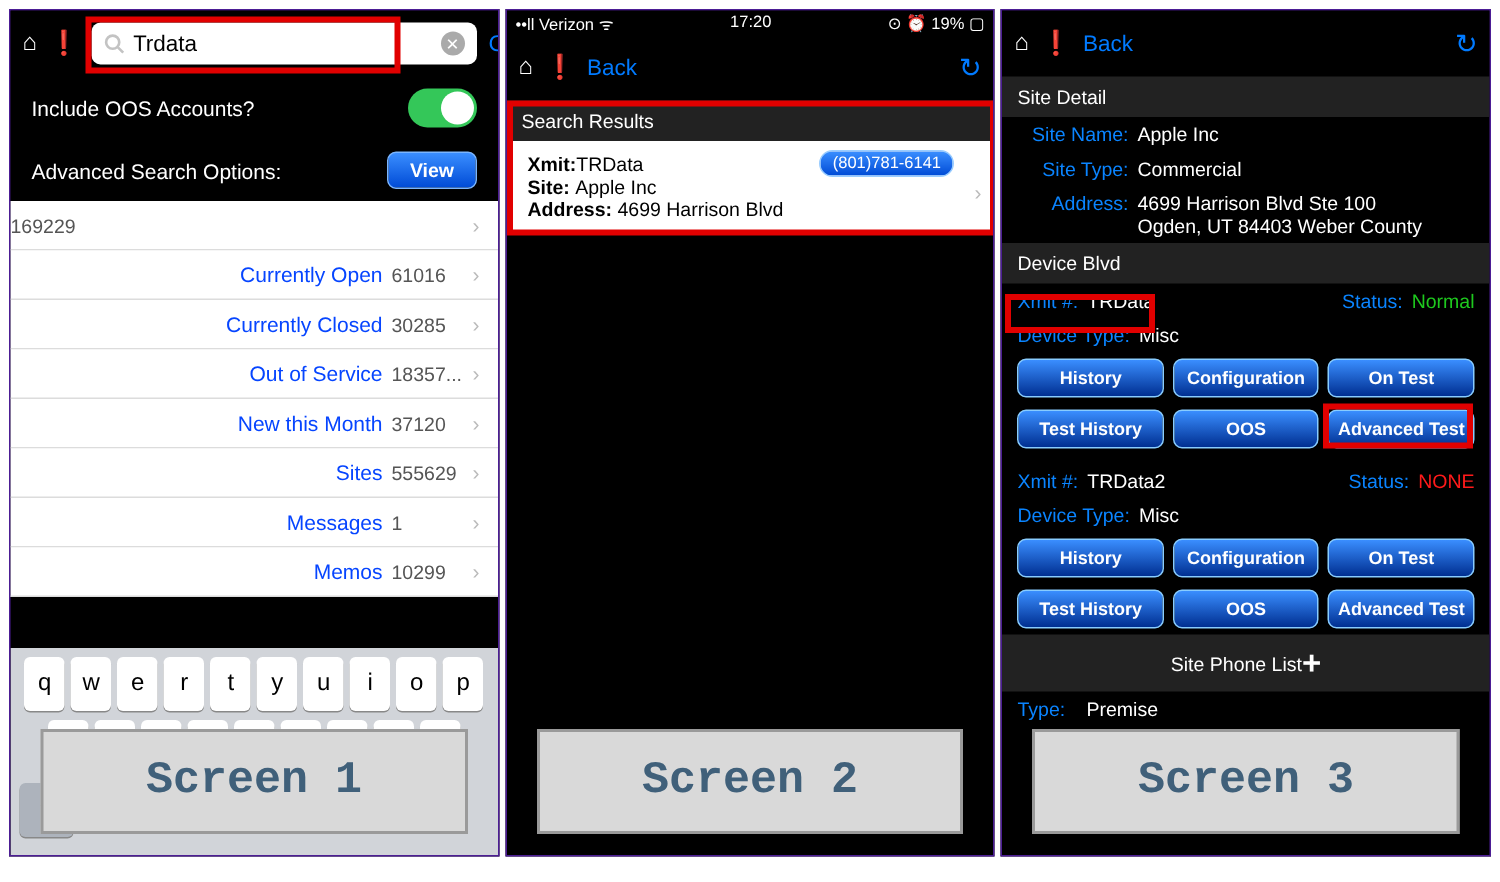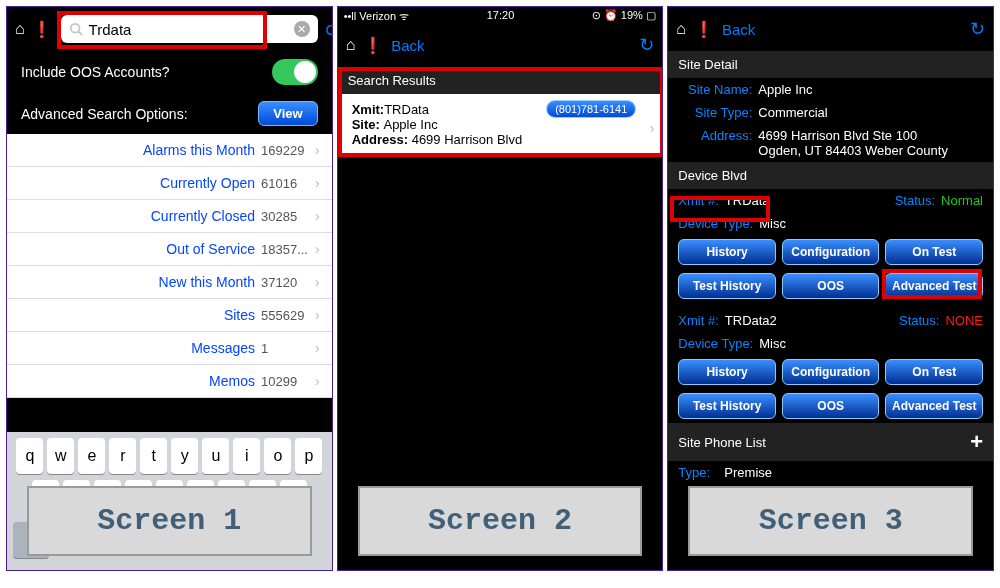--- a/index.html
+++ b/index.html
@@ -63,21 +63,20 @@
   <div class="row-black">
     <span>Include OOS Accounts?</span>
     <div class="toggle"></div>
   </div>
   <div class="row-black">
     <span>Advanced Search Options:</span>
     <span class="btn-view">View</span>
   </div>
   <div style="background:#fff">
     <div class="list-item">
-          <span class="lbl">Alarms this Month</span>
           <span class="cnt">169229</span>
           <span class="chev">›</span>
         </div>
     <div class="list-item">
           <span class="lbl">Currently Open</span>
           <span class="cnt">61016</span>
           <span class="chev">›</span>
         </div>
     <div class="list-item">
           <span class="lbl">Currently Closed</span>
@@ -228,21 +227,21 @@
   <div class="btns" id="btns2a">
         <div class="bbtn">History</div>
         <div class="bbtn">Configuration</div>
         <div class="bbtn">On Test</div>
       </div>
   <div class="btns" id="btns2b">
         <div class="bbtn">Test History</div>
         <div class="bbtn">OOS</div>
         <div class="bbtn">Advanced Test</div>
       </div>
-  <div class="sec-head" style="display:flex;justify-content:space-between;align-items:center">
+  <div class="sec-head" style="display:flex;justify-content:center;align-items:center">
         <span>Site Phone List</span>
         <span class="plus">+</span>
       </div>
   <div class="detail-row">
         <span class="k2" style="min-width:40px">Type:</span>
         <span>Premise</span>
       </div>
   <div class="hi-red" style="top:189px;left:2px;width:100px;height:26px;"></div>
   <div class="hi-red" style="top:262px;left:214px;width:100px;height:30px;"></div>
   <div class="screen-label">Screen 3</div>

